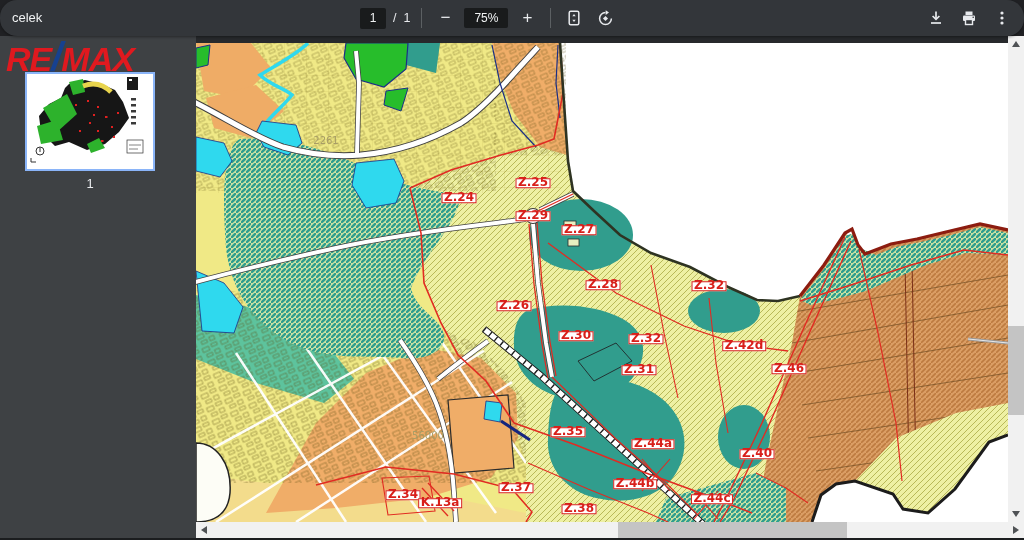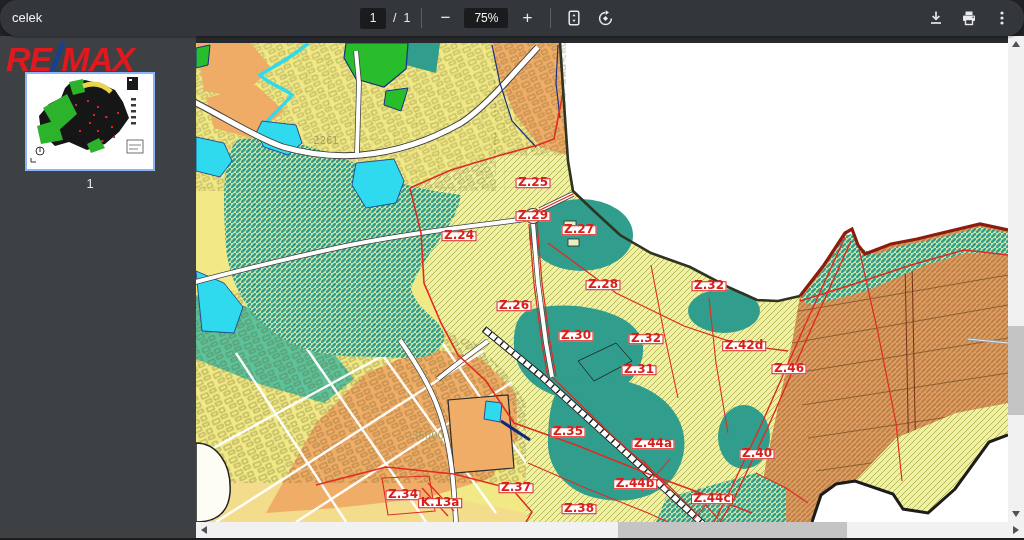--- a/index.html
+++ b/index.html
@@ -348,21 +348,21 @@
           <path stroke-width="1.2" d="M 356,334 L 420,396 L 472,442 L 502,472"></path>
           <path stroke-width="1.1" d="M 560,430 L 590,445 L 612,460"></path>
         </g>
 
         <path d="M 364,0 L 368,60 L 372,118 L 377,148 L 398,168 L 424,192 L 455,210 L 494,224 L 532,244 L 561,257
           L 582,258 L 604,253" stroke="#2e3322" stroke-width="2.6" fill="none"></path>
         <path d="M 604,253 L 628,222 L 649,190 L 656,186 L 662,202 L 669,211 L 695,201 L 721,196 L 750,189 L 784,181 L 812,187" stroke="#8c1c10" stroke-width="3.2" fill="none"></path>
         <path d="M 616,479 L 625,452 L 640,441 L 659,438 L 697,451 L 707,466 L 732,470 L 759,446 L 793,399 L 812,392" stroke="#1c1c1c" stroke-width="3" fill="none"></path>
       </svg>
       <div class="labels" id="zone-labels">
-          <div class="zlabel" style="left: 263px; top: 155px; margin-top: 38px;">Z.24</div>
+          <div class="zlabel" style="left: 263px; top: 155px;">Z.24</div>
           <div class="zlabel" style="left: 337px; top: 140px;">Z.25</div>
           <div class="zlabel" style="left: 337px; top: 173px;">Z.29</div>
           <div class="zlabel" style="left: 383px; top: 187px;">Z.27</div>
           <div class="zlabel" style="left: 318px; top: 220px; margin-top: 43px;">Z.26</div>
           <div class="zlabel" style="left: 407px; top: 242px;">Z.28</div>
           <div class="zlabel" style="left: 513px; top: 243px;">Z.32</div>
           <div class="zlabel" style="left: 380px; top: 293px;">Z.30</div>
           <div class="zlabel" style="left: 450px; top: 296px;">Z.32</div>
           <div class="zlabel" style="left: 403px; top: 327px; margin-left: 40px;">Z.31</div>
           <div class="zlabel" style="left: 548px; top: 303px;">Z.42d</div>

